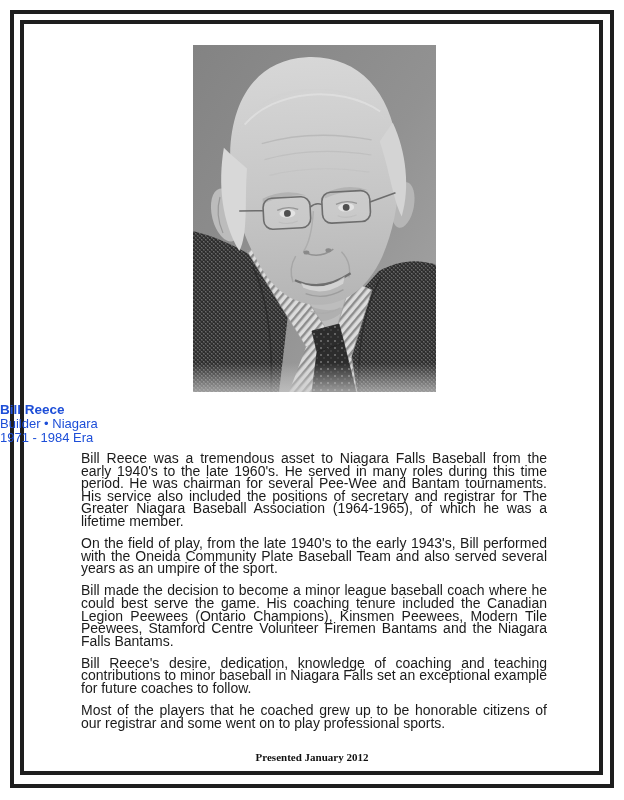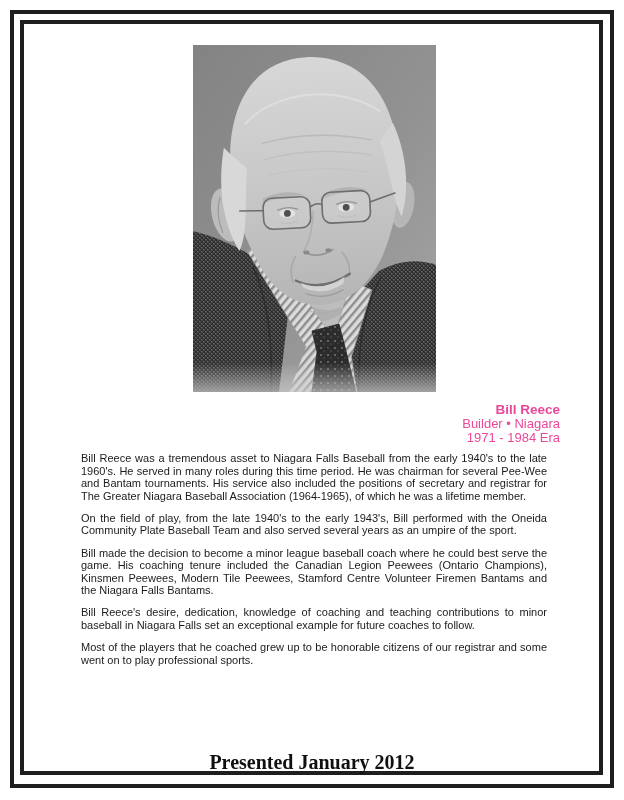--- a/index.html
+++ b/index.html
@@ -36,46 +36,46 @@
     top: 45px;
     width: 243px;
     height: 347px;
   }
   .photo svg { display: block; width: 100%; height: 100%; }
   .title-block {
     position: absolute;
     top: 403px;
     left: 0;
     width: 560px;
-    text-align: right;
+    text-align: left;
     font-size: 13px;
     line-height: 14px;
-    color: #ec4899;
+    color: #1d4ed8;
   }
   .person-name { font-weight: bold; font-size: 13.5px; }
   .bio {
     position: absolute;
     top: 452px;
     left: 81px;
     width: 466px;
-    font-size: 11px;
+    font-size: 14px;
     line-height: 12.6px;
     text-align: justify;
     color: #1b1b1b;
   }
   .bio p { margin: 0 0 9.5px 0; }
   .footer {
     position: absolute;
     top: 751px;
     left: 0;
     width: 624px;
     text-align: center;
     font-family: "Liberation Serif", serif;
     font-weight: bold;
-    font-size: 20px;
+    font-size: 11px;
     color: #101010;
   }
 </style>
 </head>
 <body>
 
 <div class="page">
 
   <div class="frame-outer"></div>
   <div class="frame-inner"></div>

